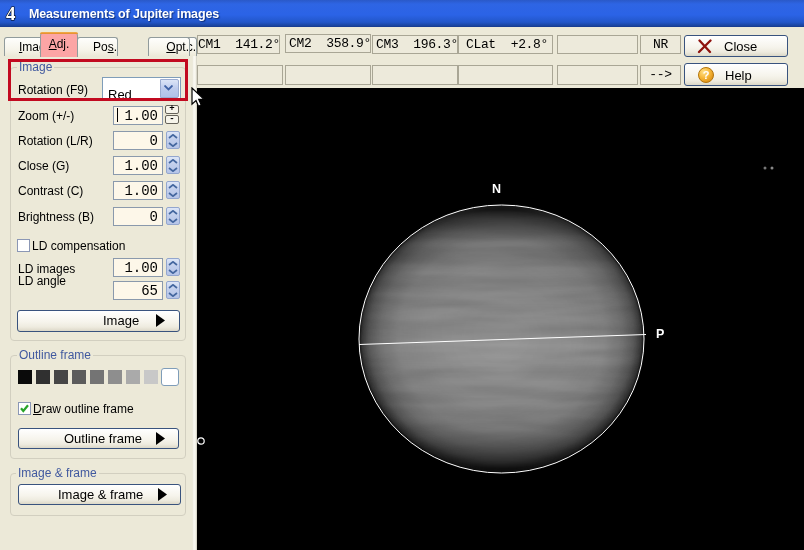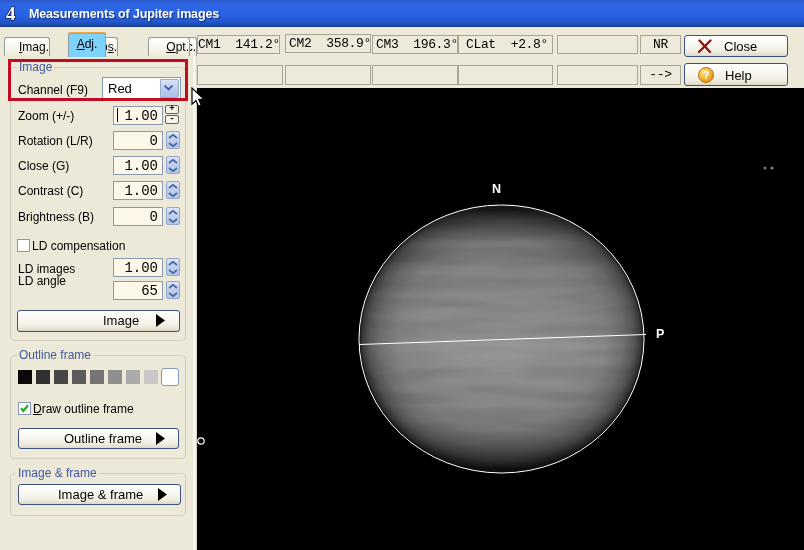--- a/index.html
+++ b/index.html
@@ -8,23 +8,23 @@
   .abs{position:absolute;}
   
   #titlebar{left:0;top:0;width:804px;height:27px;
     background:linear-gradient(180deg,#2a59c8 0%,#2e65e4 15%,#2b63e6 55%,#2256c9 82%,#1a449f 95%,#16398c 100%);}
   #titlebar .cap{left:29px;top:6px;color:#fff;font:bold 12.5px/16px "Liberation Sans",sans-serif;letter-spacing:-0.15px;
     text-shadow:1px 1px 1px #10307c;}
   
   .tab{top:37px;height:18px;background:linear-gradient(180deg,#fefefc,#f6f4ea 65%,#ece9d8);
     border:1px solid #919b9c;border-bottom:none;border-radius:3px 3px 0 0;
     font:12px/18px "Liberation Sans",sans-serif;text-align:right;color:#000;padding-left:9px;}
-  #tab-adj{left:40px;top:32px;width:36px;height:24px;background:#7dd3fc;
+  #tab-adj{left:40px;top:32px;width:36px;height:24px;background:#fca5a5;
     border:1px solid #919b9c;border-bottom:none;border-radius:4px 4px 0 0;
-    font:12px/22px "Liberation Sans",sans-serif;text-align:center;z-index:3;margin-left:28px;}
+    font:12px/22px "Liberation Sans",sans-serif;text-align:center;z-index:3;}
   #tab-adj:before{content:"";position:absolute;left:-1px;top:-1px;right:-1px;height:2px;
     background:linear-gradient(180deg,#f5b04d,#e18a2b);border-radius:4px 4px 0 0;}
   .u{text-decoration:underline;}
   
   #strip{left:192px;top:56px;width:5px;height:494px;
      background:linear-gradient(90deg,#e7e4d3,#fbfaf4 40%,#f3f1e6 75%,#c9c6b8);}
   
   .cell{height:17px;border:1px solid #a9a695;background:#edeadb;
     font:13px/17px "Liberation Mono",monospace;letter-spacing:-0.35px;color:#000;white-space:pre;overflow:hidden;}
   
@@ -158,23 +158,23 @@
       </defs>
     <circle cx="8" cy="8" r="7.5" fill="url(#hg)" stroke="#b3750e" stroke-width="1"></circle>
     <text x="8" y="12" text-anchor="middle" font-family="Liberation Sans" font-size="11" font-weight="bold" fill="#fff">?</text>
   </svg>
   <span class="abs" style="left:40px;top:4px;">Help</span>
 </div>
 
 <div class="gbox abs" style="left:10px;top:67px;width:174px;height:272px;"></div>
 <div class="glab abs" style="left:17px;top:61px;">Image</div>
 
-<div class="lbl abs" style="left:18px;top:83px;">Channel (F9)</div>
+<div class="lbl abs" style="left:18px;top:83px;">Rotation (F9)</div>
 <div class="abs" style="left:102px;top:77px;width:77px;height:20px;background:#fff;border:1px solid #7f9db9;">
-  <span class="abs" style="left:5px;top:3px;font:13px 'Liberation Sans',sans-serif;">Red</span>
+  <span class="abs" style="left:5px;top:9px;font:13px 'Liberation Sans',sans-serif;">Red</span>
   <div class="abs" style="right:1px;top:1px;width:17px;height:17px;border-radius:0 2px 2px 0;
        background:linear-gradient(180deg,#dce5f7,#bdcbed 50%,#b0c1e8);border:1px solid #9aabd0;">
     <svg width="9" height="6" style="position:absolute;left:3px;top:5px;">
         <path d="M0.5 0.5 L4.5 4.5 L8.5 0.5" fill="none" stroke="#3f62a5" stroke-width="1.8"></path>
       </svg>
   </div>
 </div>
 
 <div class="abs" style="left:8px;top:59px;width:174px;height:36px;border:3px solid #c20a20;"></div>
 

